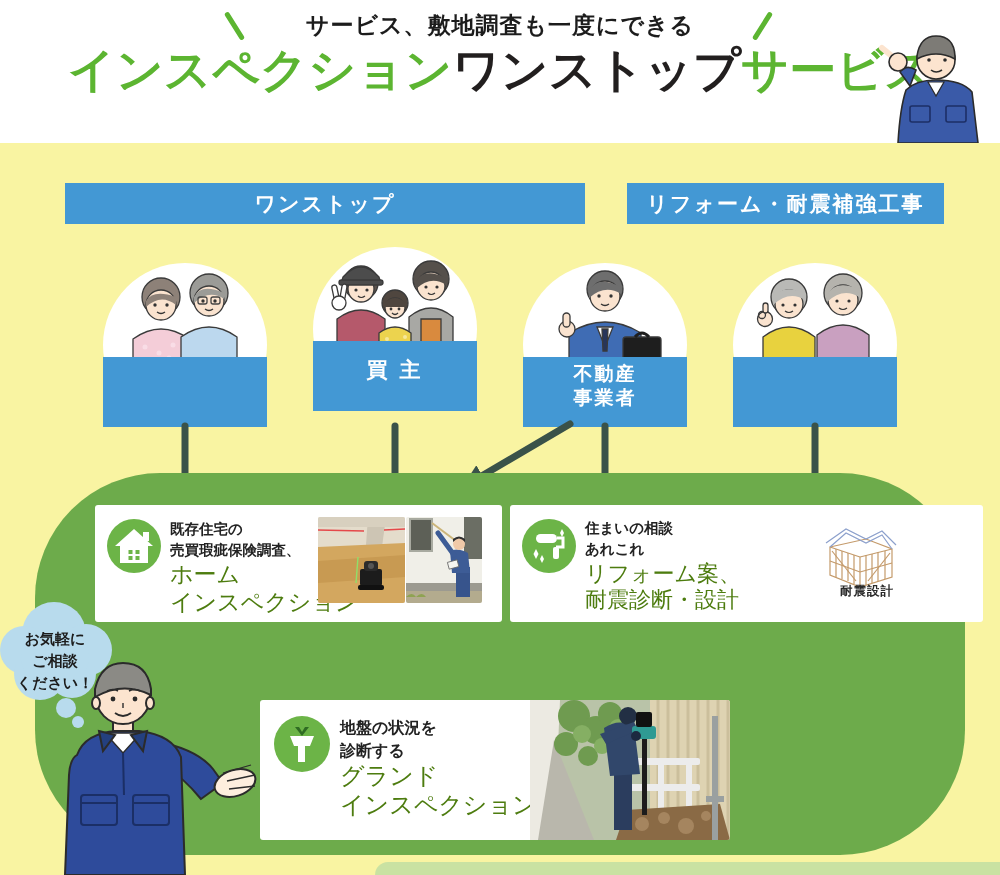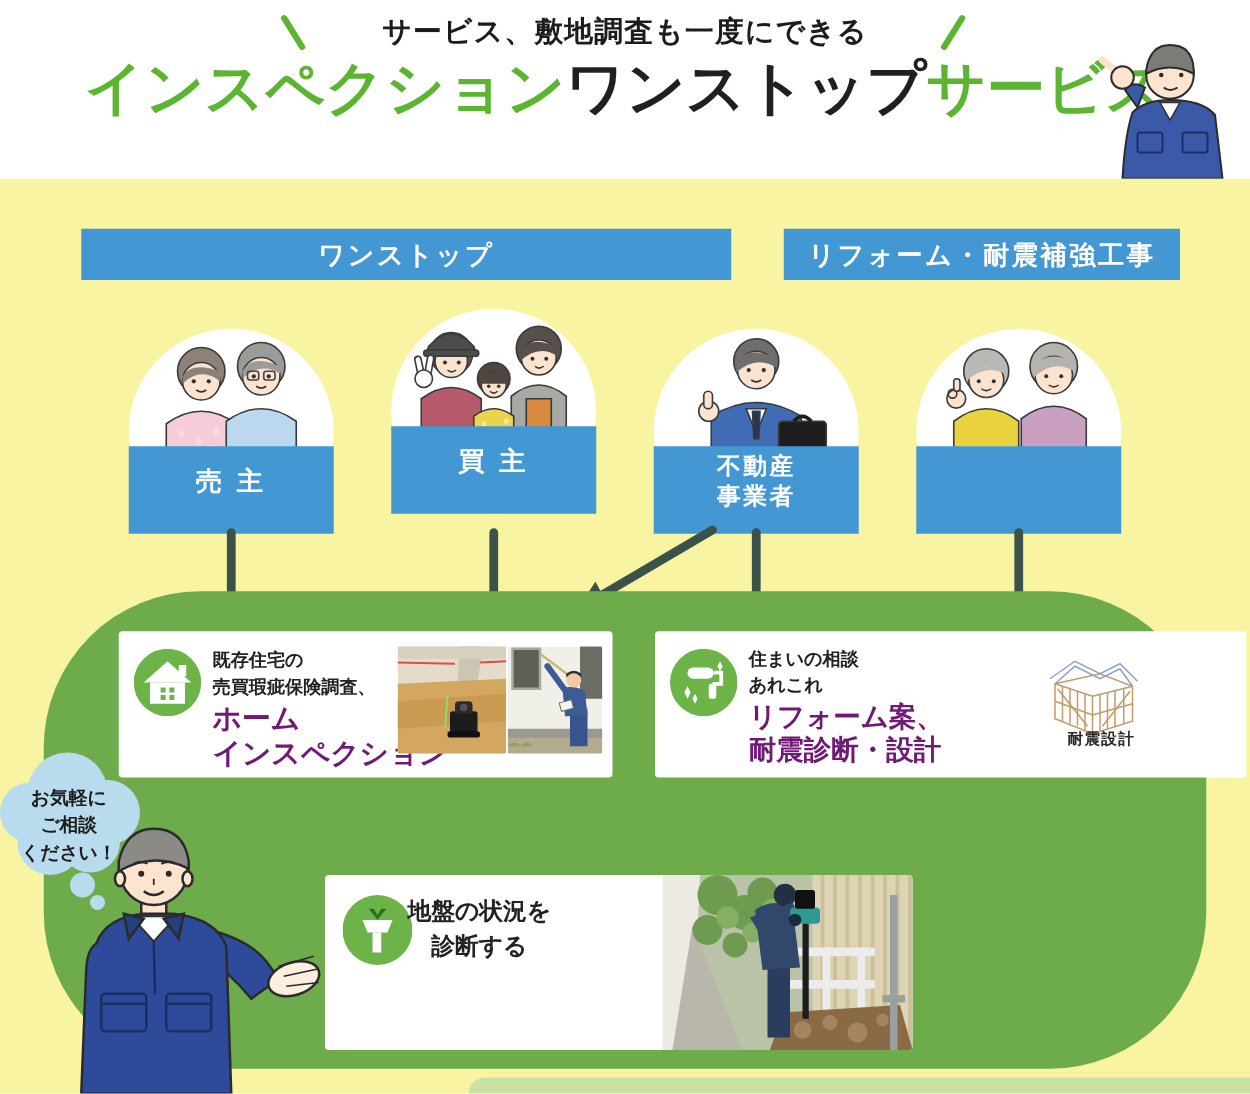--- a/index.html
+++ b/index.html
@@ -38,21 +38,21 @@
   .actor.two-line .actor-label span{font-size:19px;letter-spacing:2px;}
   .people{position:absolute;left:0;top:0;}
 
   
   .green-panel{left:35px;top:473px;width:930px;height:382px;background:#6dab4b;border-radius:125px;}
 
   
   .svc-box{background:#ffffff;border-radius:3px;}
   .svc-icon{position:absolute;}
   .svc-desc{position:absolute;font-size:14.5px;font-weight:800;color:#222;line-height:1.45;}
-  .svc-title{position:absolute;font-weight:700;color:#701a75;line-height:1.2;}
+  .svc-title{position:absolute;font-weight:400;color:#4d7c0f;line-height:1.2;}
   .photo{position:absolute;overflow:hidden;border-radius:2px;}
   .photo svg{display:block;}
   .cap-light{position:absolute;right:3px;bottom:2px;color:#fff;font-size:12.5px;font-weight:900;
     text-shadow:0 0 3px #000,1px 1px 2px #000;letter-spacing:1px;}
   .cap-dark{position:absolute;right:6px;bottom:3px;color:#2a2a2a;font-size:12.5px;font-weight:900;
     letter-spacing:1px;}
 
   
   .consult-bar{left:95px;top:643px;width:810px;height:39px;background:#ffffff;border-radius:2px;
     display:flex;align-items:center;justify-content:center;}
@@ -123,24 +123,20 @@
             <circle cx="66" cy="95" r="2.5"></circle>
         </g>
         <circle cx="52" cy="42" r="1.7" fill="#333"></circle>
           <circle cx="64" cy="42" r="1.7" fill="#333"></circle>
         <path d="M54,49 Q58,52 62,49" fill="none" stroke="#333" stroke-width="1.3"></path>
         <circle cx="100" cy="38" r="1.7" fill="#333"></circle>
           <circle cx="112" cy="38" r="1.7" fill="#333"></circle>
         <path d="M102,46 Q106,49 110,46" fill="none" stroke="#333" stroke-width="1.3"></path>
       </svg>
       <div class="actor-cap"></div>
-      <div class="actor-label">
-        <span>売 主</span>
-        <span></span>
-      </div>
     </div>
   </div>
 
   <div class="abs actor" style="left:313px;top:247px;">
     <div class="actor-circle">
       <svg class="people" width="164" height="100" viewBox="0 0 164 100">
         <g stroke="#3a3a3a" stroke-width="1.3">
           <path d="M24,72 Q48,54 72,72 L72,100 L24,100 Z" fill="#b5596b"></path>
           <circle cx="48" cy="36" r="17" fill="#5d544e"></circle>
           <circle cx="48" cy="42" r="13" fill="#fae3cf"></circle>
@@ -248,21 +244,21 @@
       <line x1="185" y1="8" x2="185" y2="72" marker-end="url(#ah)"></line>
       <line x1="395" y1="8" x2="395" y2="72" marker-end="url(#ah)"></line>
       <line x1="605" y1="8" x2="605" y2="72" marker-end="url(#ah)"></line>
       <line x1="815" y1="8" x2="815" y2="72" marker-end="url(#ah)"></line>
       <line x1="570" y1="6" x2="468" y2="66" marker-end="url(#ah)"></line>
     </g>
   </svg>
 
   <div class="abs green-panel"></div>
 
-  <div class="abs svc-box" style="left:95px;top:505px;width:395px;height:117px;">
+  <div class="abs svc-box" style="left:95px;top:505px;width:395px;height:117px;padding-left:12px;">
     <svg class="svc-icon" style="left:12px;top:14px;" width="54" height="54" viewBox="0 0 54 54">
       <circle cx="27" cy="27" r="27" fill="#6cb447"></circle>
       <polygon points="27,10 8,27 46,27" fill="#ffffff"></polygon>
       <rect x="36" y="13" width="6" height="9" fill="#ffffff"></rect>
       <rect x="13" y="27" width="28" height="17" fill="#ffffff"></rect>
       <g fill="#6cb447">
         <rect x="21.5" y="31" width="4" height="4"></rect>
           <rect x="28.5" y="31" width="4" height="4"></rect>
         <rect x="21.5" y="37" width="4" height="4"></rect>
           <rect x="28.5" y="37" width="4" height="4"></rect>
@@ -309,21 +305,21 @@
           <path d="M44,34 Q52,30 62,36 L64,56 L46,56 Z" fill="#3d5c96"></path>
           <circle cx="53" cy="27" r="6" fill="#f0c9a8"></circle>
           <path d="M47,25 Q53,18 59,25 L59,22 Q53,17 47,22 Z" fill="#2f2f2f"></path>
           <line x1="48" y1="38" x2="32" y2="16" stroke="#3d5c96" stroke-width="5" stroke-linecap="round"></line>
           <rect x="42" y="44" width="10" height="7" fill="#f5f5f0" stroke="#666" stroke-width="0.8" transform="rotate(-15 47 47)"></rect>
         </g>
       </svg>
     </div>
   </div>
 
-  <div class="abs svc-box" style="left:524px;top:505px;width:473px;height:117px;">
+  <div class="abs svc-box" style="left:510px;top:505px;width:473px;height:117px;">
     <svg class="svc-icon" style="left:12px;top:14px;" width="54" height="54" viewBox="0 0 54 54">
       <circle cx="27" cy="27" r="27" fill="#6cb447"></circle>
       <rect x="14" y="15" width="21" height="9" rx="4.5" fill="#ffffff"></rect>
       <path d="M35,19 h6 v9 h-7" fill="none" stroke="#ffffff" stroke-width="3"></path>
       <rect x="31" y="28" width="6" height="12" rx="2" fill="#ffffff"></rect>
       <g fill="#ffffff">
         <polygon points="14,30 16.5,35 14,40 11.5,35"></polygon>
         <polygon points="20,36 22,40 20,44 18,40"></polygon>
         <polygon points="40,10 42,14 40,18 38,14"></polygon>
       </g>
@@ -366,23 +362,27 @@
   </div>
 
 
   <div class="abs svc-box" style="left:260px;top:700px;width:470px;height:140px;">
     <svg class="svc-icon" style="left:14px;top:16px;" width="56" height="56" viewBox="0 0 56 56">
       <circle cx="28" cy="28" r="28" fill="#6cb447"></circle>
       <polygon points="16,20 40,20 36,30 20,30" fill="#ffffff"></polygon>
       <path d="M28,20 L21,11 L25,11 L28,16 L31,11 L35,11 Z" fill="#2f6b23"></path>
       <rect x="24" y="30" width="7" height="16" fill="#ffffff"></rect>
     </svg>
-    <div class="svc-desc" style="left:66px;top:16px;font-size:19px;text-align:center;">
+    <div class="svc-desc" style="left:80px;top:16px;font-size:16px;">
       <div>地盤の状況を</div>
       <div>診断する</div>
+    </div>
+    <div class="svc-title" style="left:80px;top:62px;font-size:24px;">
+      <div>グランド</div>
+      <div>インスペクション</div>
     </div>
     <div class="photo" style="left:270px;top:0;width:200px;height:140px;border-radius:0 3px 3px 0;">
       <svg width="200" height="140" viewBox="0 0 200 140">
         <rect width="200" height="140" fill="#b9c3a8"></rect>
         <polygon points="0,0 30,0 24,140 0,140" fill="#eceae2"></polygon>
         <polygon points="24,40 64,140 8,140" fill="#b9b7ac"></polygon>
         <g fill="#6f9b50">
           <circle cx="44" cy="16" r="16"></circle>
             <circle cx="66" cy="30" r="14"></circle>
             <circle cx="36" cy="44" r="12"></circle>

